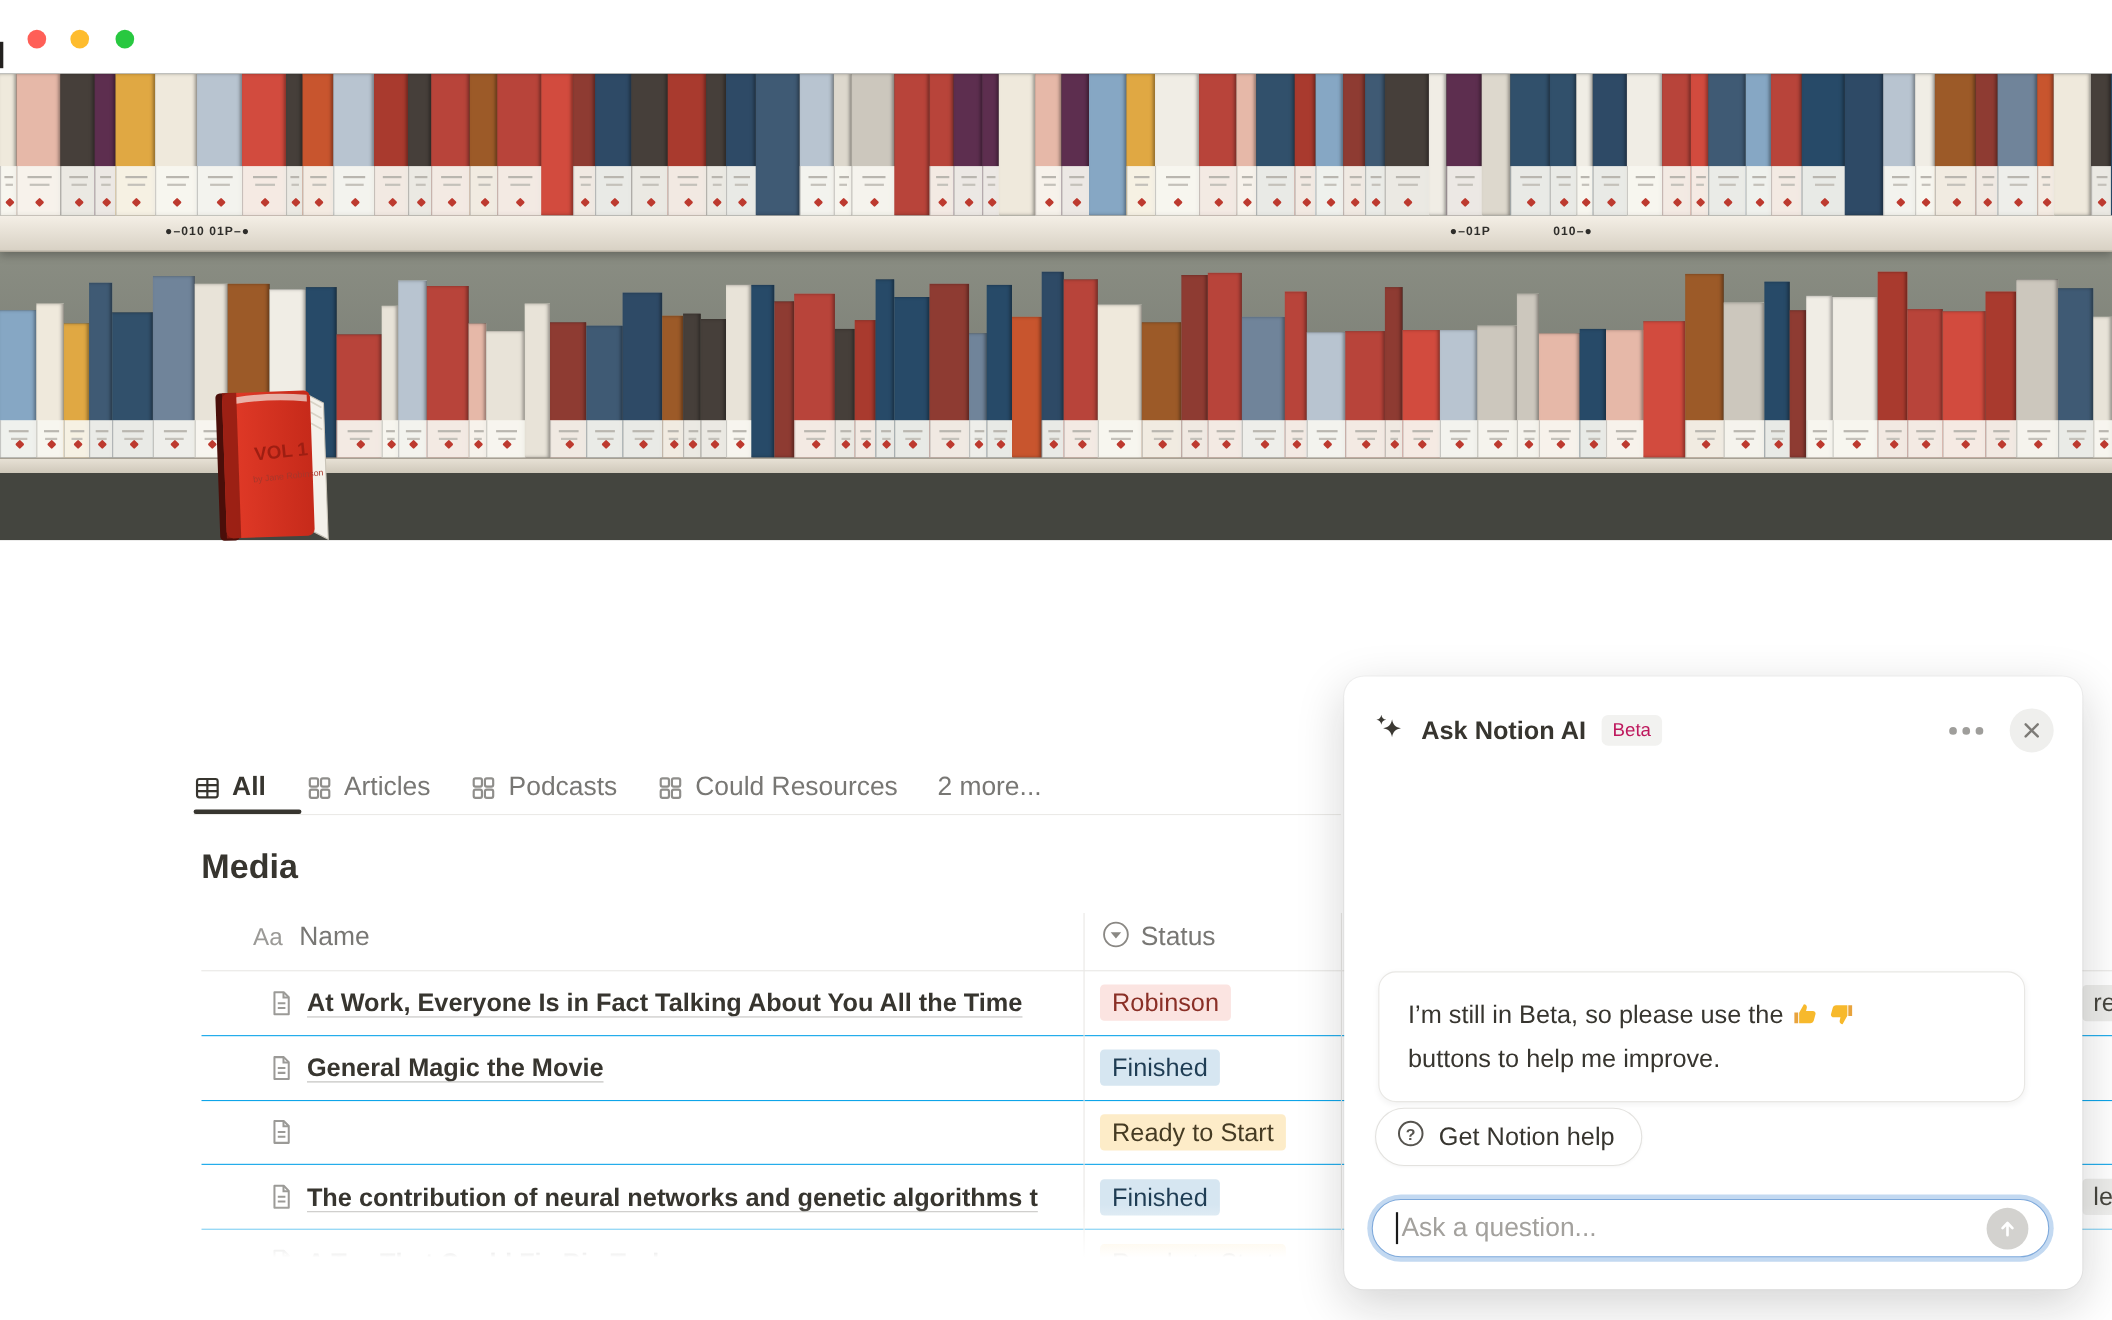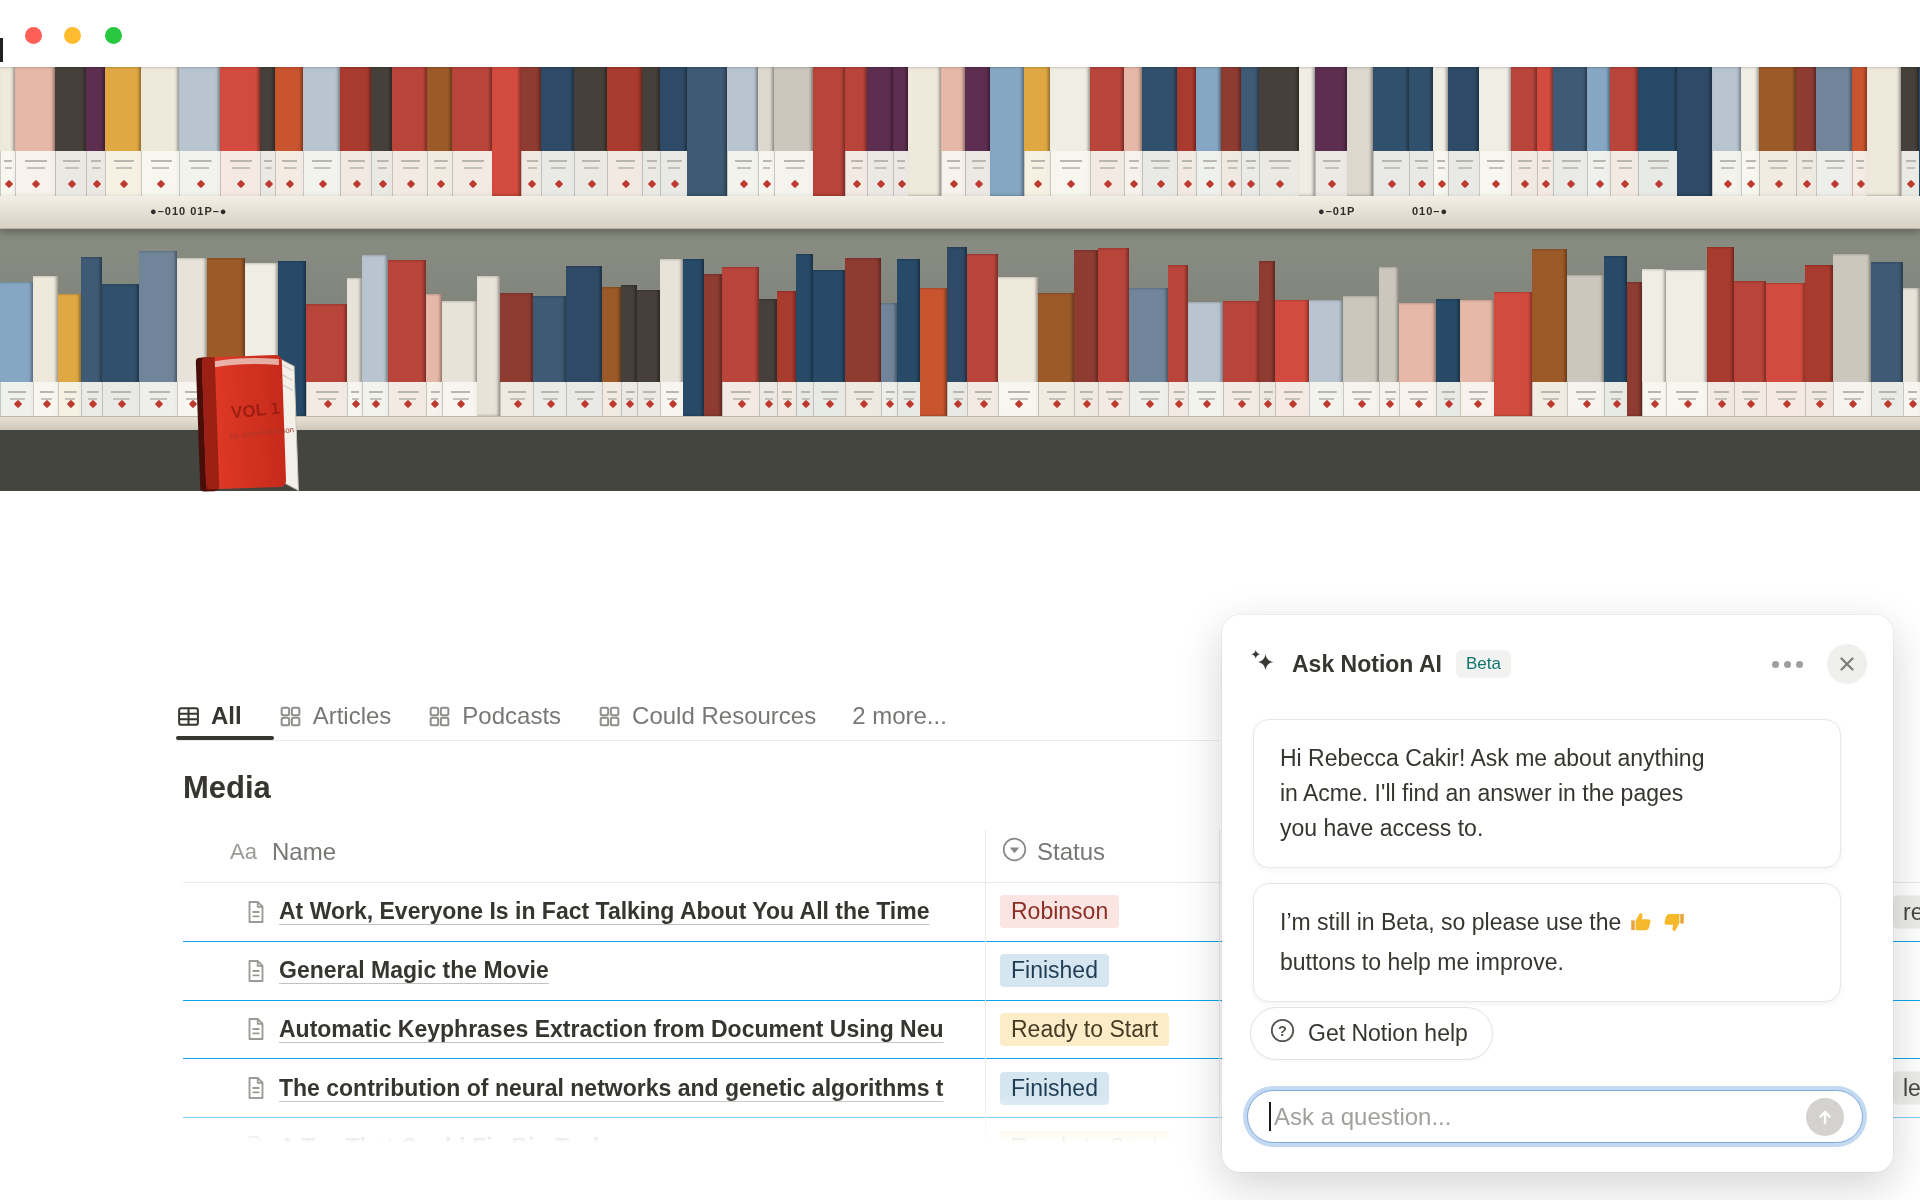--- a/index.html
+++ b/index.html
@@ -51,21 +51,21 @@
   .badge{font-size:23px;padding:3px 11px;border-radius:4px;white-space:nowrap;cursor:pointer;}
   .side-tag{position:absolute;left:1710px;top:50%;transform:translateY(-50%);font-size:23px;padding:3px 10px;border-radius:4px;white-space:nowrap;}
   .vline{position:absolute;top:830px;width:1px;height:316px;background:#e9e8e5;z-index:2;}
   #fade{position:absolute;left:0;top:1095px;width:1920px;height:60px;background:linear-gradient(rgba(255,255,255,0),#fff 80%);z-index:5;}
 
   
   #aiPanel{position:absolute;left:1222px;top:615px;width:671px;height:557px;background:#fff;border-radius:18px;z-index:10;
            box-shadow:0 0 0 1px rgba(15,15,15,.04),0 14px 44px rgba(15,15,15,.18);}
   #aiHeader{position:absolute;left:26px;top:28px;right:26px;height:42px;display:flex;align-items:center;gap:14px;}
   #aiTitle{font-size:23px;font-weight:700;color:#37352f;white-space:nowrap;}
-  #betaBadge{font-size:17px;color:#0f766e;background:#f2f2f0;border-radius:6px;padding:4px 10px;}
+  #betaBadge{font-size:17px;color:#be185d;background:#f2f2f0;border-radius:6px;padding:4px 10px;}
   #aiHeaderRight{margin-left:auto;display:flex;align-items:center;gap:22px;}
   #dotsBtn{display:flex;gap:5px;align-items:center;cursor:pointer;padding:6px 2px;}
   #dotsBtn i{width:7px;height:7px;border-radius:50%;background:#9f9e9b;display:block;}
   #closeBtn{width:40px;height:40px;border-radius:50%;background:#efefed;display:flex;align-items:center;justify-content:center;cursor:pointer;}
   .bubble{position:absolute;left:31px;width:534px;background:#fff;border:1px solid #e8e7e4;border-radius:16px;
           box-shadow:0 2px 6px rgba(0,0,0,.05);padding:21px 26px;font-size:23px;line-height:35px;color:#37352f;}
   .bubble .bline{white-space:nowrap;}
   #bubble1{top:104px;}
   #bubble2{top:268px;}
   .mini-emoji{display:inline-block;vertical-align:-5px;margin-left:7px;}
@@ -599,21 +599,20 @@
       </div>
       <div class="t-row">
         <div class="row-name">
           <span style="display: flex;">
             <svg width="26" height="26" viewBox="0 0 24 24" fill="none" stroke="#9b9a97" stroke-width="1.7">
               <path d="M6 2.8 H13.8 L18 7 V21.2 H6 Z" stroke-linejoin="round"></path>
               <path d="M13.6 3 V7.3 H18"></path>
               <path d="M8.8 12 H15.2 M8.8 16 H15.2"></path>
             </svg>
           </span>
-          <span class="row-title">Automatic Keyphrases Extraction from Document Using Neu</span>
         </div>
         <div class="row-status">
           <span class="badge" style="background: rgb(253, 236, 200); color: rgb(69, 59, 35);">Ready to Start</span>
         </div>
       </div>
       <div class="t-row">
         <div class="row-name">
           <span style="display: flex;">
             <svg width="26" height="26" viewBox="0 0 24 24" fill="none" stroke="#9b9a97" stroke-width="1.7">
               <path d="M6 2.8 H13.8 L18 7 V21.2 H6 Z" stroke-linejoin="round"></path>
@@ -663,25 +662,20 @@
             <i></i>
           </span>
         <span id="closeBtn">
           <svg width="20" height="20" viewBox="0 0 20 20">
             <path d="M4.5 4.5 L15.5 15.5 M15.5 4.5 L4.5 15.5" stroke="#7d7b77" stroke-width="2.2" stroke-linecap="round"></path>
           </svg>
         </span>
       </span>
     </div>
 
-    <div id="bubble1" class="bubble">
-      <div class="bline">Hi Rebecca Cakir! Ask me about anything</div>
-      <div class="bline">in Acme. I'll find an answer in the pages</div>
-      <div class="bline">you have access to.</div>
-    </div>
 
     <div id="bubble2" class="bubble">
       <div class="bline">
         <span>I’m still in Beta, so please use the</span><span class="mini-emoji"><svg width="26" height="26" viewBox="0 0 24 24">
               <path d="M3 10.5 h3.2 v9 H3 z" fill="#e8a33d"></path>
               <path d="M7 19.5 V10.8 L11 3.6 c1.7 0 2.8 1.3 2.4 3.2 L12.8 9.4 H18.6 c1.5 0 2.5 1.2 2.1 2.7 l-1.4 5.2 c-.4 1.3-1.5 2.2-2.9 2.2 Z" fill="#f7b92c"></path>
             </svg></span><span class="mini-emoji"><svg width="26" height="26" viewBox="0 0 24 24">
               <g transform="rotate(180 12 12)">
                 <path d="M3 10.5 h3.2 v9 H3 z" fill="#e8a33d"></path>
                 <path d="M7 19.5 V10.8 L11 3.6 c1.7 0 2.8 1.3 2.4 3.2 L12.8 9.4 H18.6 c1.5 0 2.5 1.2 2.1 2.7 l-1.4 5.2 c-.4 1.3-1.5 2.2-2.9 2.2 Z" fill="#f7b92c"></path>

